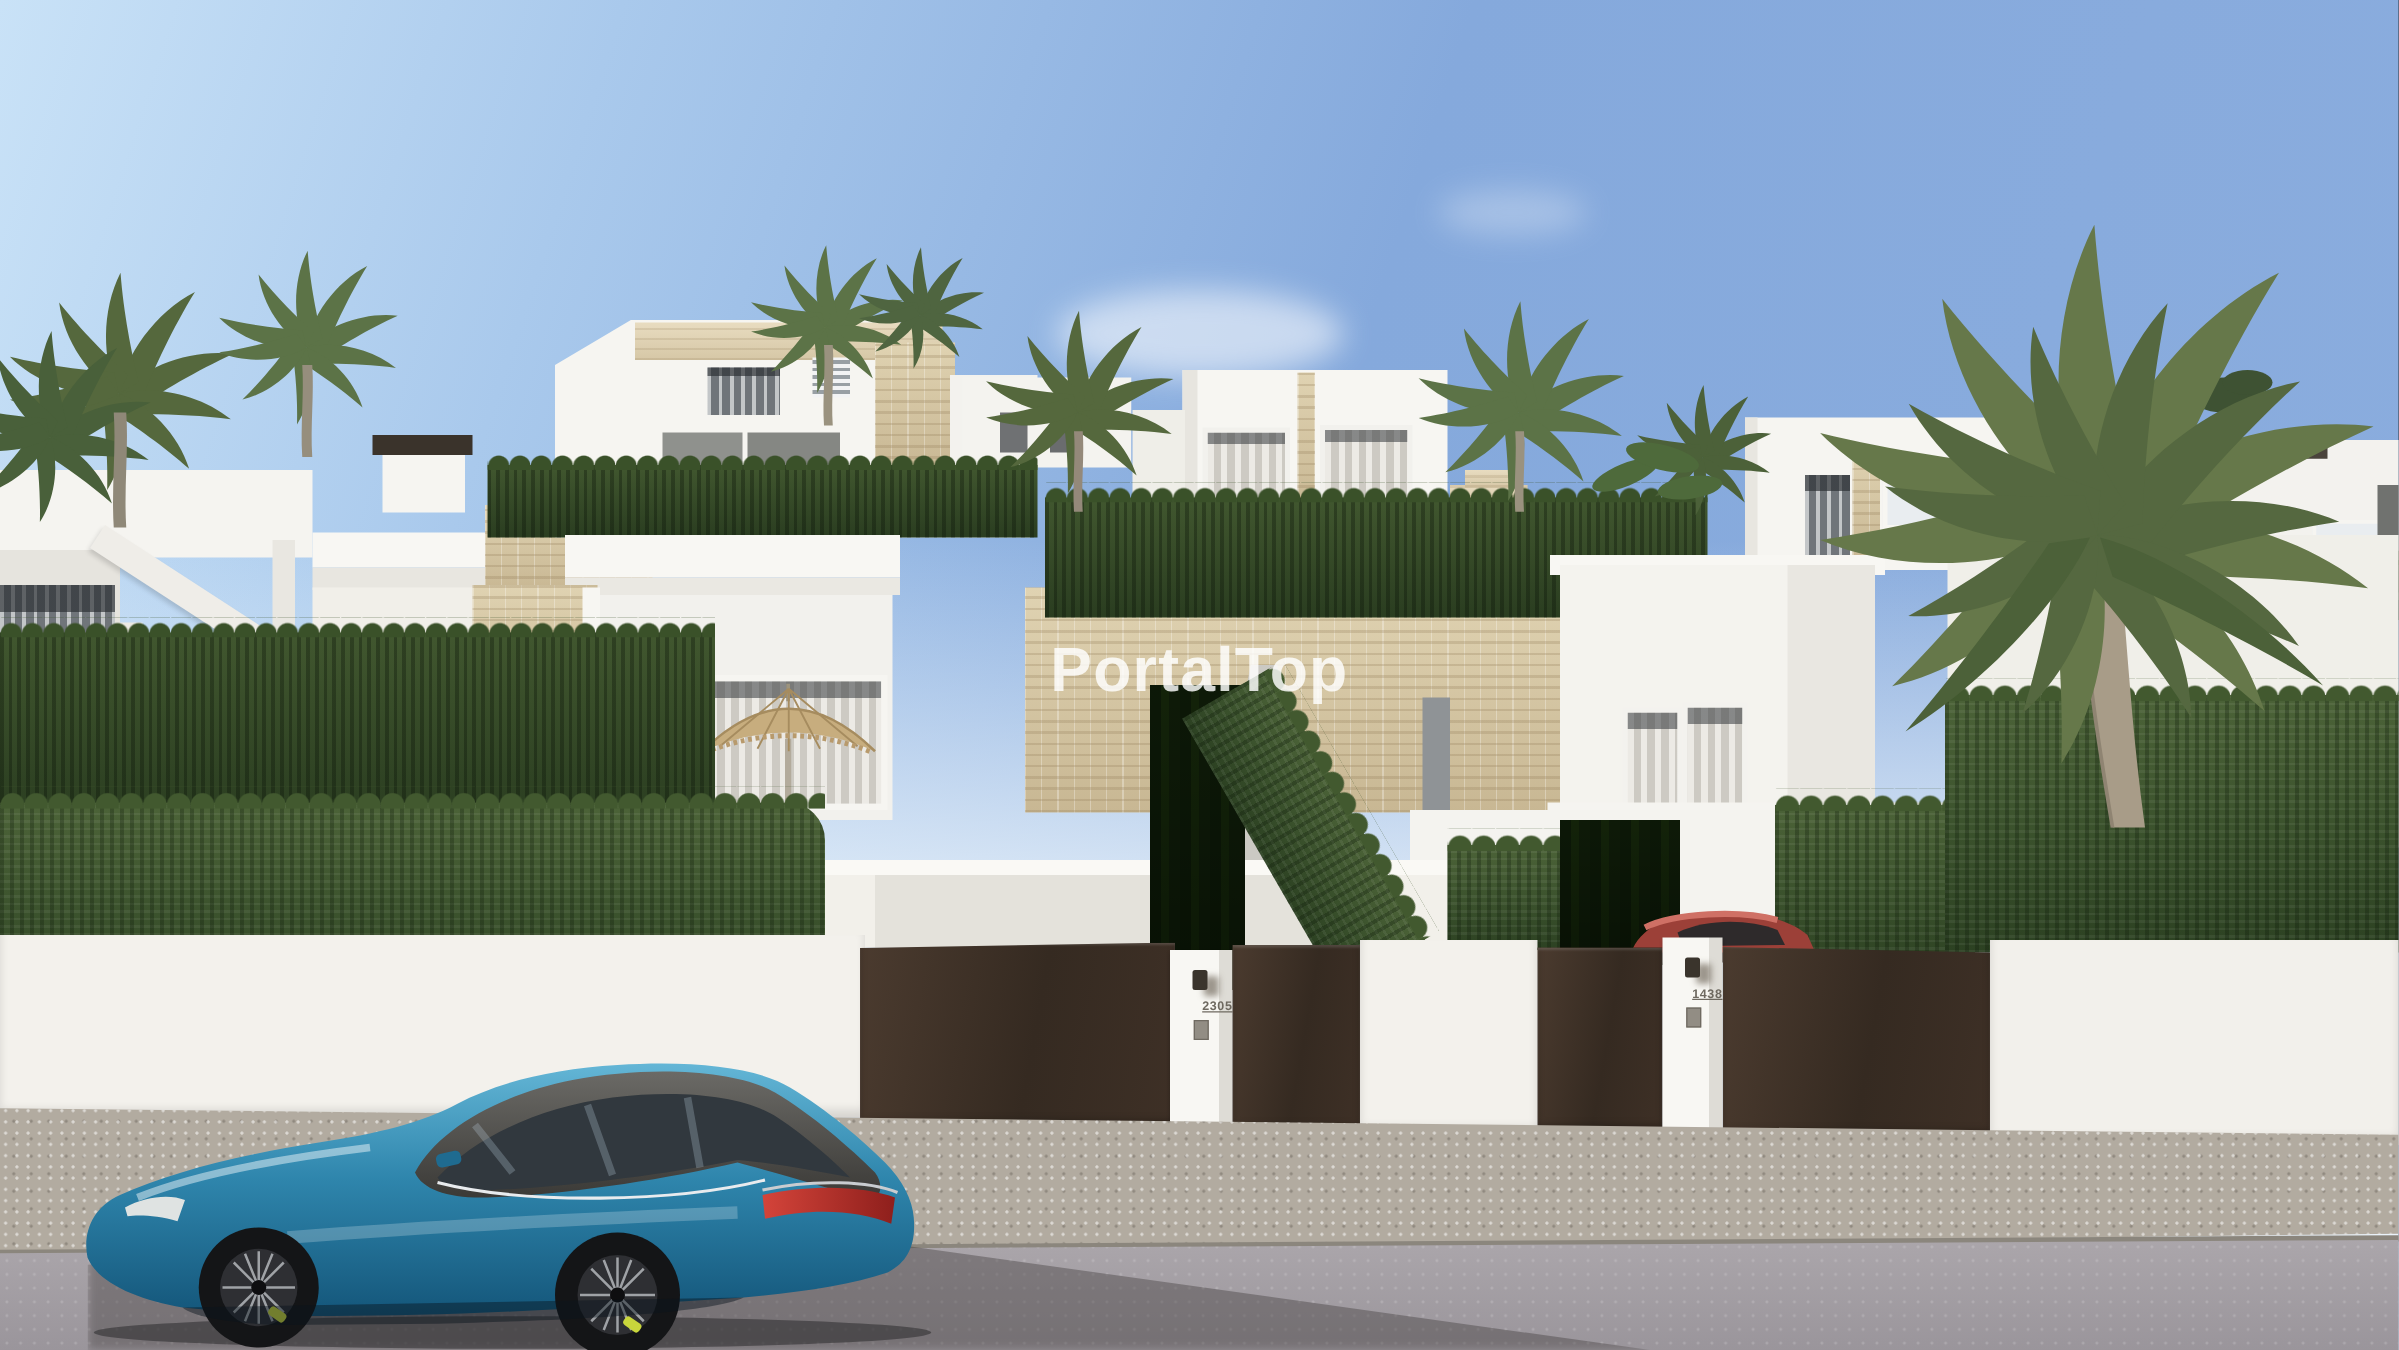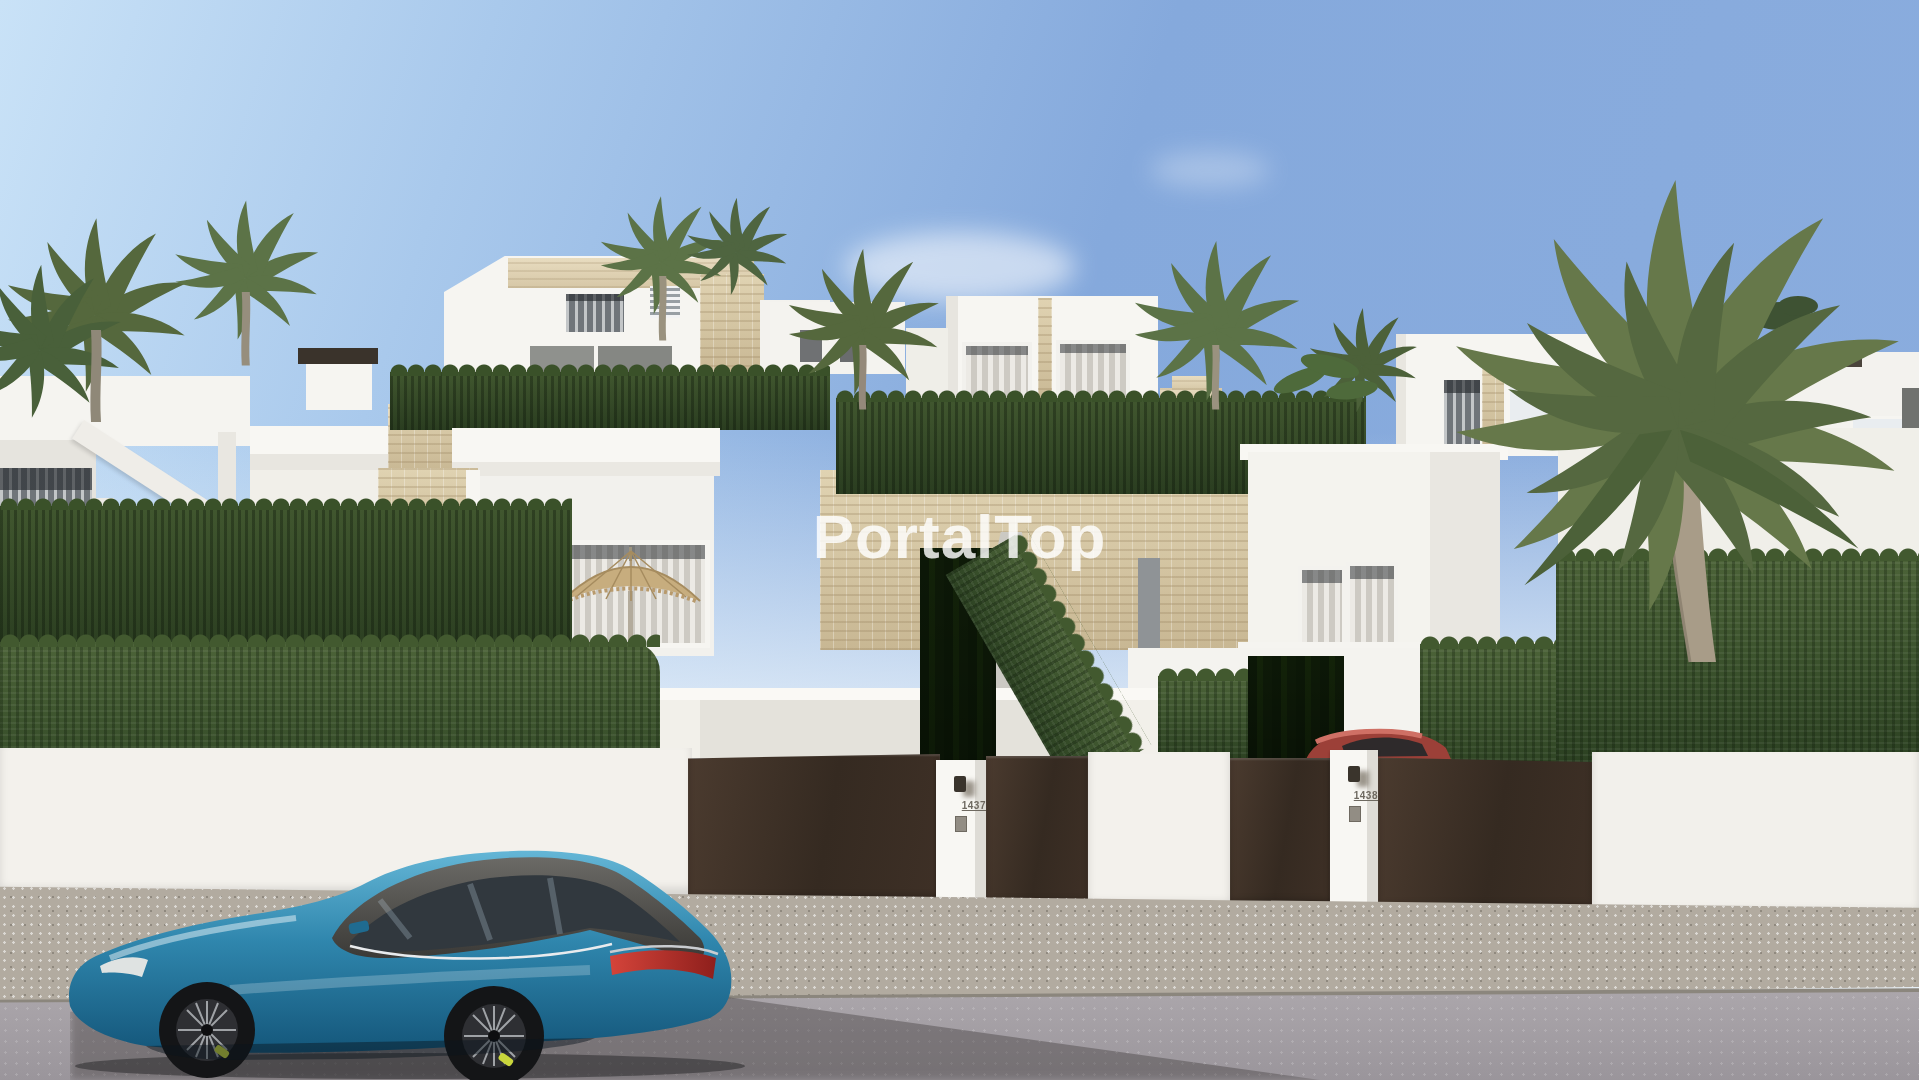--- a/index.html
+++ b/index.html
@@ -57,21 +57,21 @@
   .pillar .icom{position:absolute;left:19px;top:56px;width:10px;height:14px;background:#928d84;border:1px solid #6f6a61;}
   .speckle{background-color:#b2aba0;background-image:
       radial-gradient(rgba(255,255,255,.55) 1px, rgba(0,0,0,0) 1.5px),
       radial-gradient(rgba(88,82,74,.38) 1px, rgba(0,0,0,0) 1.5px);
       background-size:9px 9px,14px 14px;background-position:0 0,4px 6px;}
   .road{background:
       radial-gradient(rgba(255,255,255,.16) 1px, rgba(0,0,0,0) 1.4px),
       linear-gradient(to bottom,#aba6ab,#9a959b);background-size:11px 11px,100% 100%;}
 
   .wm{z-index:20;left:50%;top:536px;transform:translate(-50%,-50%);
-      font-size:62px;font-weight:bold;letter-spacing:1px;color:rgba(255,255,255,.82);white-space:nowrap;}
+      font-size:50px;font-weight:bold;letter-spacing:1px;color:rgba(255,255,255,.82);white-space:nowrap;}
 </style>
 </head>
 <body>
 
 <div id="stage">
 
   <div class="abs sky"></div>
   <div class="abs cloud" style="left:845px;top:232px;width:230px;height:70px;opacity:.55;z-index:2;"></div>
   <div class="abs cloud" style="left:1150px;top:152px;width:120px;height:36px;opacity:.28;z-index:2;"></div>
 
@@ -255,21 +255,21 @@
         </g>
       <use href="#frond" transform="translate(1672,430) rotate(140) scale(2.8,1.6)" fill="#4c6139"></use>
       <use href="#frond" transform="translate(1680,430) rotate(40) scale(2.8,1.6)" fill="#4c6139"></use>
     </g>
   </svg>
 
   <div class="abs" style="left:0;top:748px;width:692px;height:146px;z-index:12;background:#f3f1ec;box-shadow:inset 0 -6px 8px rgba(0,0,0,.12);"></div>
   <div class="abs gate" style="left:688px;top:754px;width:252px;height:146px;z-index:12;clip-path:polygon(0 3%,100% 0,100% 100%,0 100%);"></div>
   <div class="abs pillar" style="left:936px;top:760px;width:50px;height:148px;z-index:12;">
     <div class="lamp"></div>
-    <div class="num">1437</div>
+    <div class="num">2305</div>
     <div class="icom"></div>
   </div>
   <div class="abs gate" style="left:986px;top:756px;width:102px;height:148px;z-index:12;"></div>
   <div class="abs" style="left:1088px;top:752px;width:142px;height:156px;z-index:12;background:#f3f1ec;box-shadow:inset 0 -6px 8px rgba(0,0,0,.12);"></div>
   <div class="abs gate" style="left:1230px;top:758px;width:100px;height:146px;z-index:12;"></div>
   <div class="abs pillar" style="left:1330px;top:750px;width:48px;height:160px;z-index:12;">
     <div class="lamp"></div>
     <div class="num">1438</div>
     <div class="icom"></div>
   </div>

